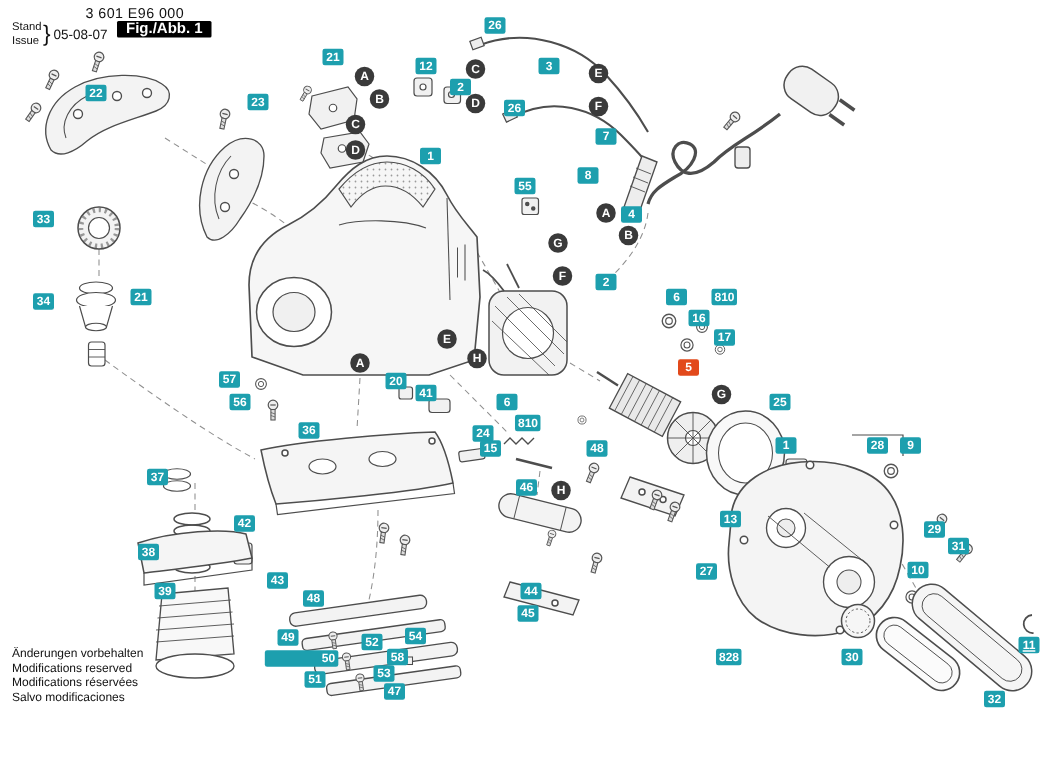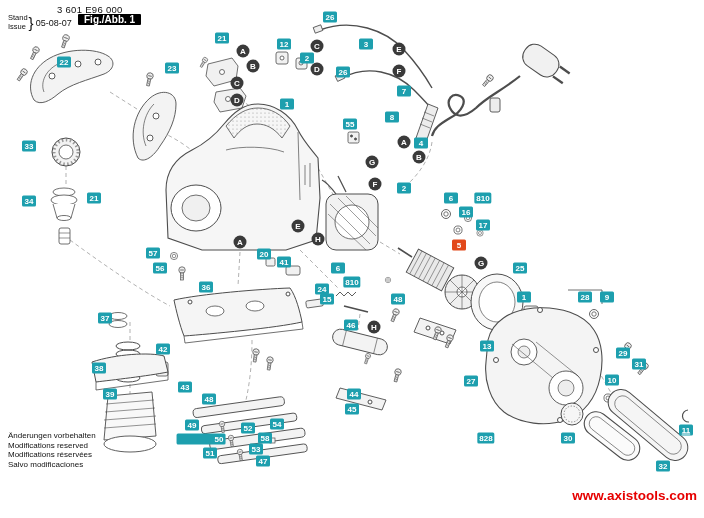--- a/index.html
+++ b/index.html
@@ -412,14 +412,13 @@
       <div class="callout num" style="left: 663px; top: 466px;">32</div>
     </div>
 
   <div class="notices">
     <div>Änderungen vorbehalten</div>
     <div>Modifications reserved</div>
     <div>Modifications réservées</div>
     <div>Salvo modificaciones</div>
   </div>
 
-  <a class="website">www.axistools.com</a>
 </div>
 
 </body></html>

